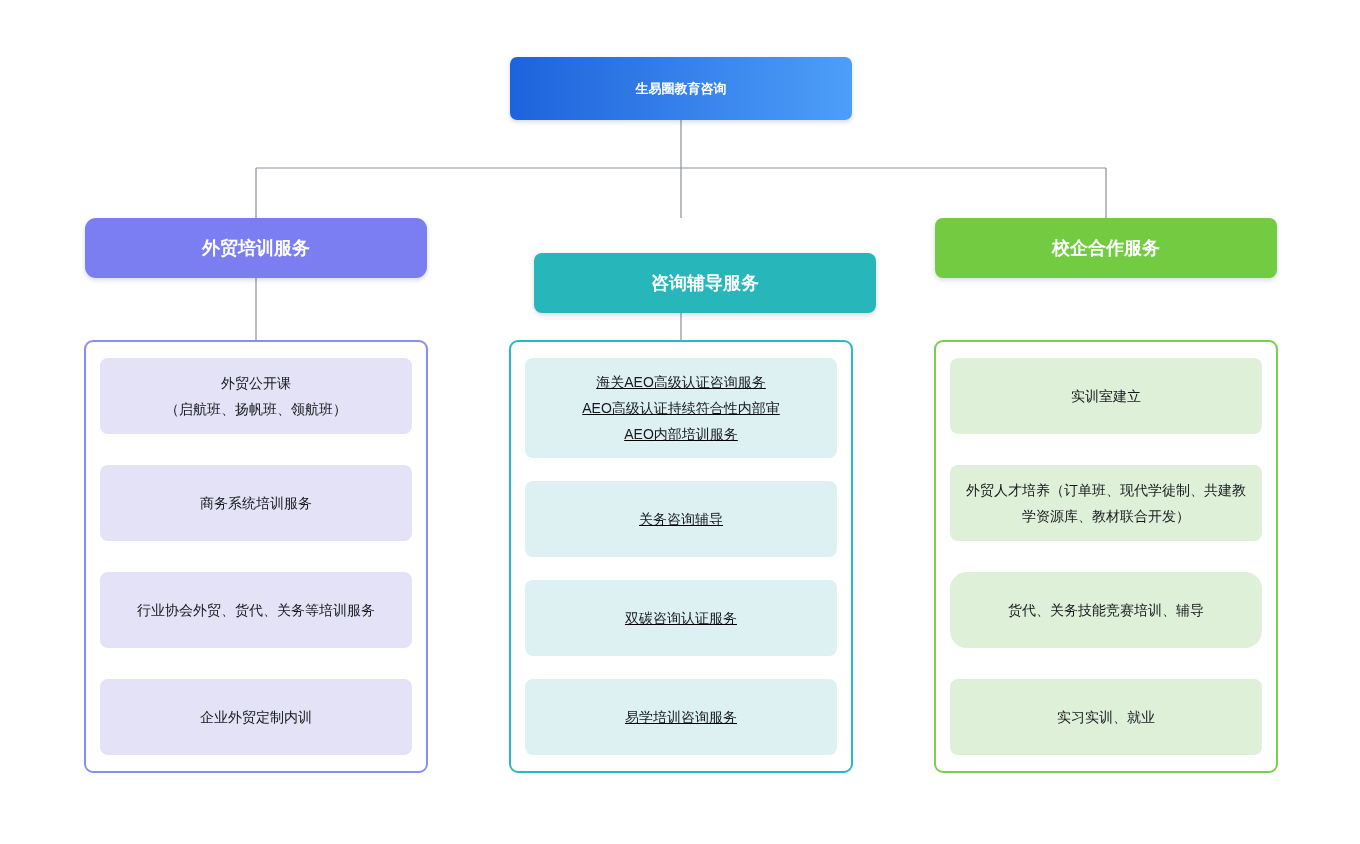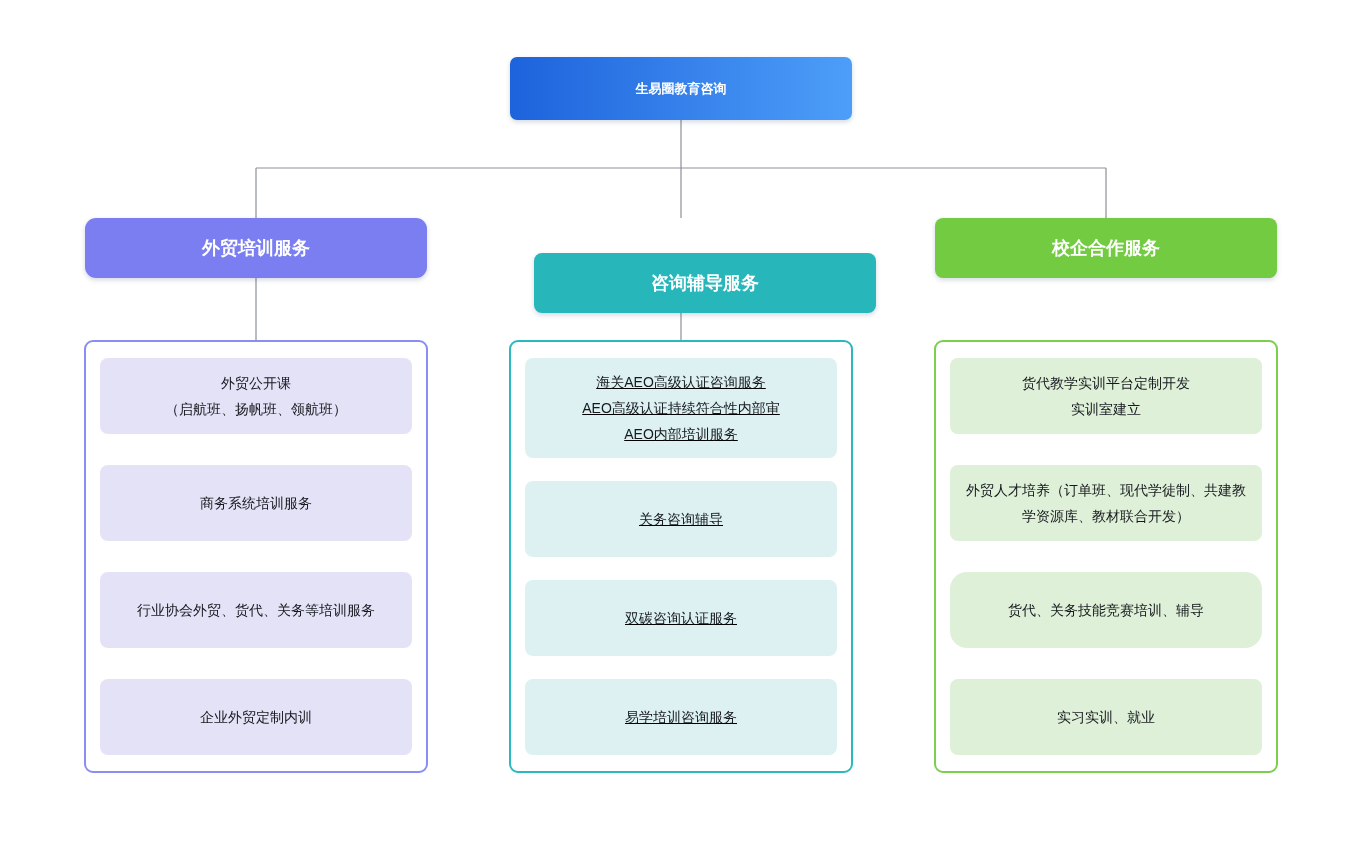--- a/index.html
+++ b/index.html
@@ -127,21 +127,20 @@
     <div class="item" style="background-color: rgb(221, 241, 242);">
       <div class="line">双碳咨询认证服务</div>
     </div>
     <div class="item" style="background-color: rgb(221, 241, 242);">
       <div class="line">易学培训咨询服务</div>
     </div>
   </div>
 
   <div class="panel pn2" style="border-color: rgb(123, 206, 78);">
     <div class="item" style="background-color: rgb(223, 240, 216);">
-      <div class="line">货代教学实训平台定制开发</div>
       <div class="line">实训室建立</div>
     </div>
     <div class="item" style="background-color: rgb(223, 240, 216);">
       <div class="line">外贸人才培养（订单班、现代学徒制、共建教学资源库、教材联合开发）</div>
     </div>
     <div class="item" style="background-color: rgb(223, 240, 216); border-radius: 17px;">
       <div class="line">货代、关务技能竞赛培训、辅导</div>
     </div>
     <div class="item" style="background-color: rgb(223, 240, 216);">
       <div class="line">实习实训、就业</div>

